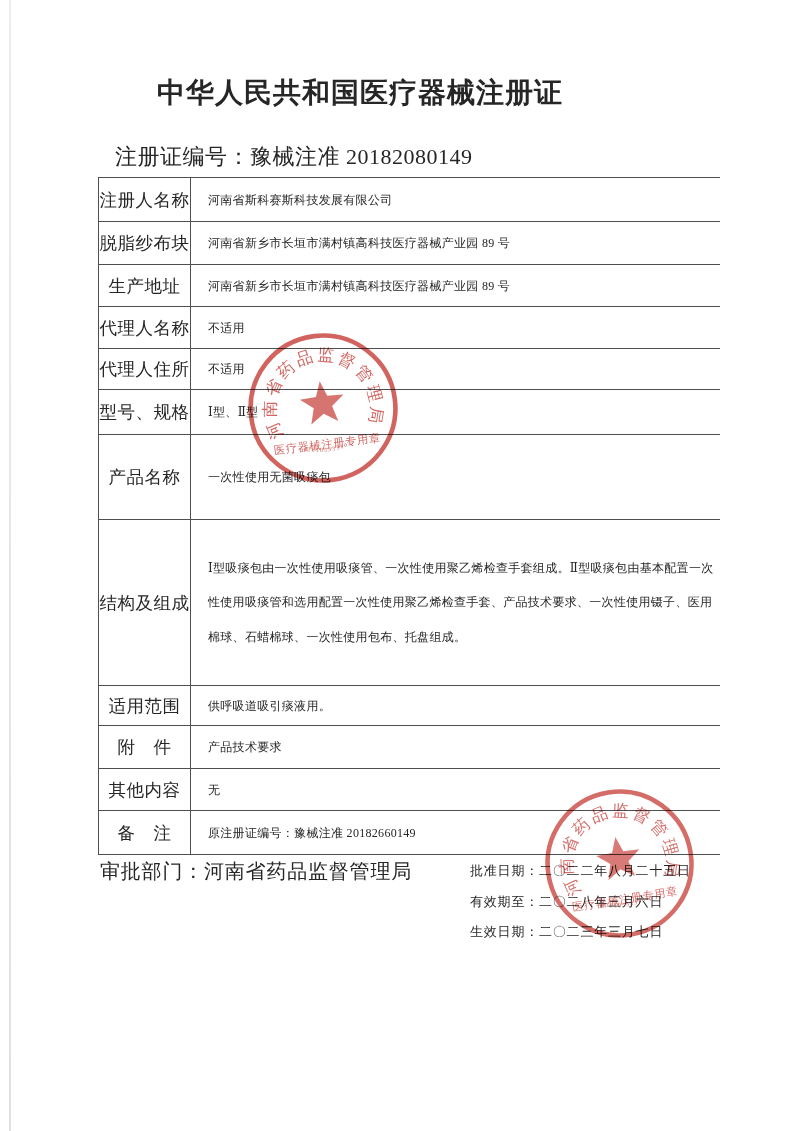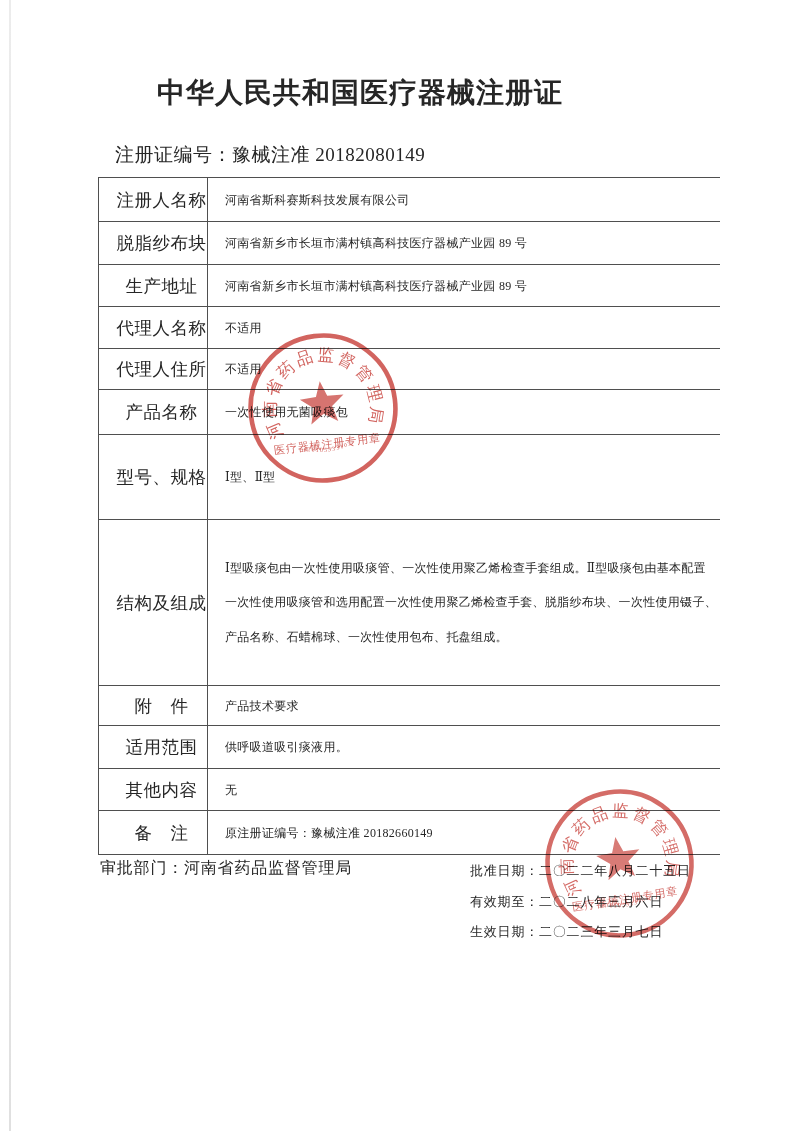--- a/index.html
+++ b/index.html
@@ -6,43 +6,43 @@
   .page{
     position:relative;width:720px;height:1131px;background:#fff;overflow:hidden;
     font-family:"Liberation Serif","DejaVu Serif",serif;color:#262626;
   }
   .scan-edge{position:absolute;left:9px;top:0;width:2px;height:100%;
     background:linear-gradient(180deg,#ececec,#e0e0e0);}
   .title{
     position:absolute;left:0;top:74px;width:100%;text-align:center;
     font-size:28px;font-weight:700;letter-spacing:1px;margin:0;
   }
-  .cert-no{position:absolute;left:115px;top:142px;font-size:19px;letter-spacing:.5px;}
+  .cert-no{position:absolute;left:115px;top:142px;font-size:22px;letter-spacing:.5px;}
   table.cert{
     position:absolute;left:98px;top:177px;width:633px;
     border-collapse:collapse;table-layout:fixed;
     border:1.5px solid #3f3f3f;font-size:17.5px;
   }
-  table.cert td{border:1px solid #4f4f4f;vertical-align:middle;padding-left:17px;}
+  table.cert td{border:1px solid #4f4f4f;vertical-align:middle;}
   td.lbl{width:91px;text-align:center;padding:0;letter-spacing:.5px;}
   td.val{padding:4px 12px 4px 17px;font-size:12px;line-height:30px;letter-spacing:.3px;}
   #cert-rows tr:nth-child(1){height:44px;}
   #cert-rows tr:nth-child(2){height:43px;}
   #cert-rows tr:nth-child(3){height:42px;margin-top:20px;}
   #cert-rows tr:nth-child(4){height:42px;}
   #cert-rows tr:nth-child(5){height:41px;font-family:Liberation Serif, serif;}
   #cert-rows tr:nth-child(6){height:45px;}
   #cert-rows tr:nth-child(7){height:85px;}
   #cert-rows tr:nth-child(8){height:166px;}
   #cert-rows tr:nth-child(8) td.val{line-height:34.5px;padding-top:12px;padding-bottom:12px;}
   #cert-rows tr:nth-child(9){height:40px;}
   #cert-rows tr:nth-child(10){height:43px;}
   #cert-rows tr:nth-child(11){height:42px;}
   #cert-rows tr:nth-child(12){height:44px;margin-left:20px;}
-  .footer-left{position:absolute;left:100px;top:858px;font-size:16px;letter-spacing:.8px;}
+  .footer-left{position:absolute;left:100px;top:858px;font-size:20px;letter-spacing:.8px;}
   .footer-right{position:absolute;left:470px;top:856px;font-size:13px;}
   .footer-right .date-line{height:30.5px;line-height:30.5px;letter-spacing:.8px;white-space:nowrap;}
   .stamp{
     position:absolute;color:#c8423c;opacity:.82;mix-blend-mode:multiply;
     font-family:"Liberation Serif","DejaVu Serif",serif;
   }
   .stamp text{fill:currentColor;}
   #stamp-1{left:246px;top:331px;width:154px;height:154px;transform:rotate(-7deg);}
   #stamp-2{left:543px;top:787px;width:153px;height:153px;transform:rotate(-9deg);opacity:.78;}
 </style>
@@ -72,38 +72,38 @@
         </tr>
         <tr>
           <td class="lbl">代理人名称</td>
           <td class="val">不适用</td>
         </tr>
         <tr>
           <td class="lbl">代理人住所</td>
           <td class="val">不适用</td>
         </tr>
         <tr>
+          <td class="lbl">型号、规格</td>
+          <td class="val">Ⅰ型、Ⅱ型</td>
+        </tr>
+        <tr>
           <td class="lbl">产品名称</td>
           <td class="val">一次性使用无菌吸痰包</td>
         </tr>
         <tr>
-          <td class="lbl">型号、规格</td>
-          <td class="val">Ⅰ型、Ⅱ型</td>
+          <td class="lbl">结构及组成</td>
+          <td class="val">Ⅰ型吸痰包由一次性使用吸痰管、一次性使用聚乙烯检查手套组成。Ⅱ型吸痰包由基本配置一次性使用吸痰管和选用配置一次性使用聚乙烯检查手套、产品技术要求、一次性使用镊子、医用棉球、石蜡棉球、一次性使用包布、托盘组成。</td>
         </tr>
         <tr>
-          <td class="lbl">结构及组成</td>
-          <td class="val">Ⅰ型吸痰包由一次性使用吸痰管、一次性使用聚乙烯检查手套组成。Ⅱ型吸痰包由基本配置一次性使用吸痰管和选用配置一次性使用聚乙烯检查手套、脱脂纱布块、一次性使用镊子、产品名称、石蜡棉球、一次性使用包布、托盘组成。</td>
+          <td class="lbl">适用范围</td>
+          <td class="val">供呼吸道吸引痰液用。</td>
         </tr>
         <tr>
           <td class="lbl">附　件</td>
           <td class="val">产品技术要求</td>
-        </tr>
-        <tr>
-          <td class="lbl">适用范围</td>
-          <td class="val">供呼吸道吸引痰液用。</td>
         </tr>
         <tr>
           <td class="lbl">其他内容</td>
           <td class="val">无</td>
         </tr>
         <tr>
           <td class="lbl">备　注</td>
           <td class="val">原注册证编号：豫械注准 20182660149</td>
         </tr>
       </tbody>

